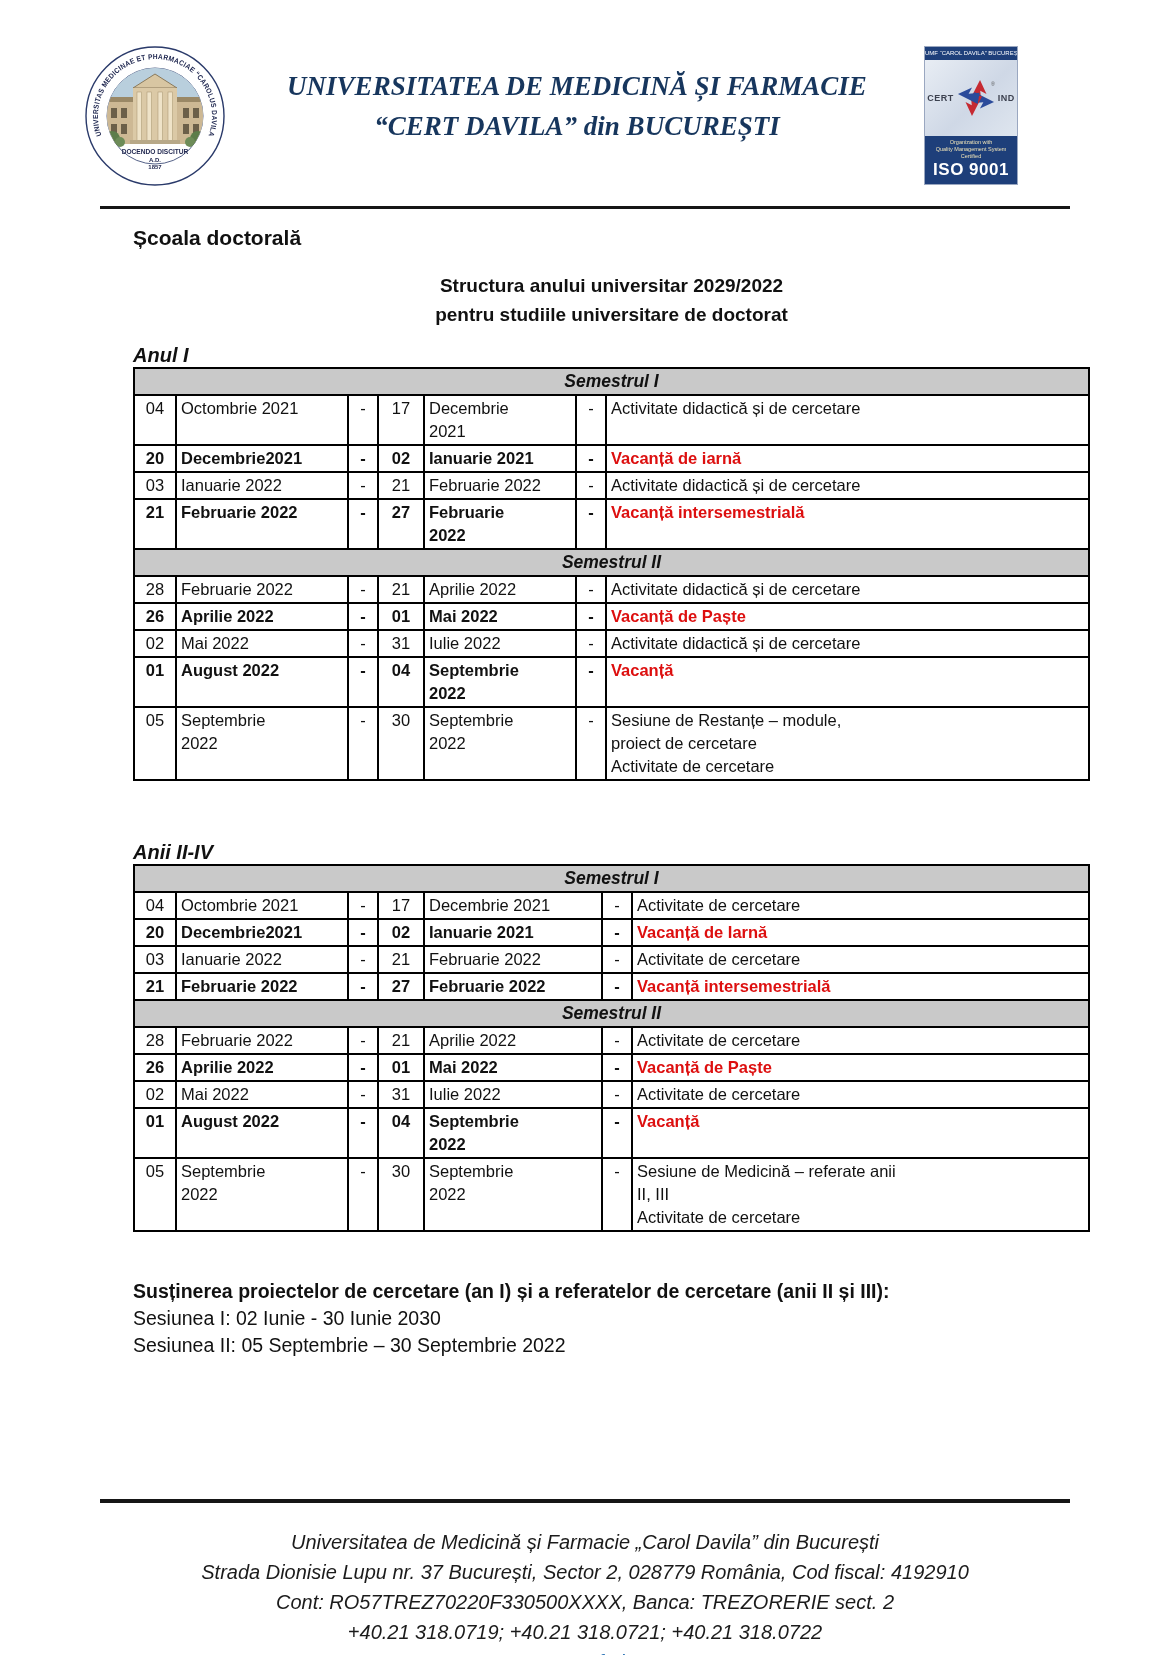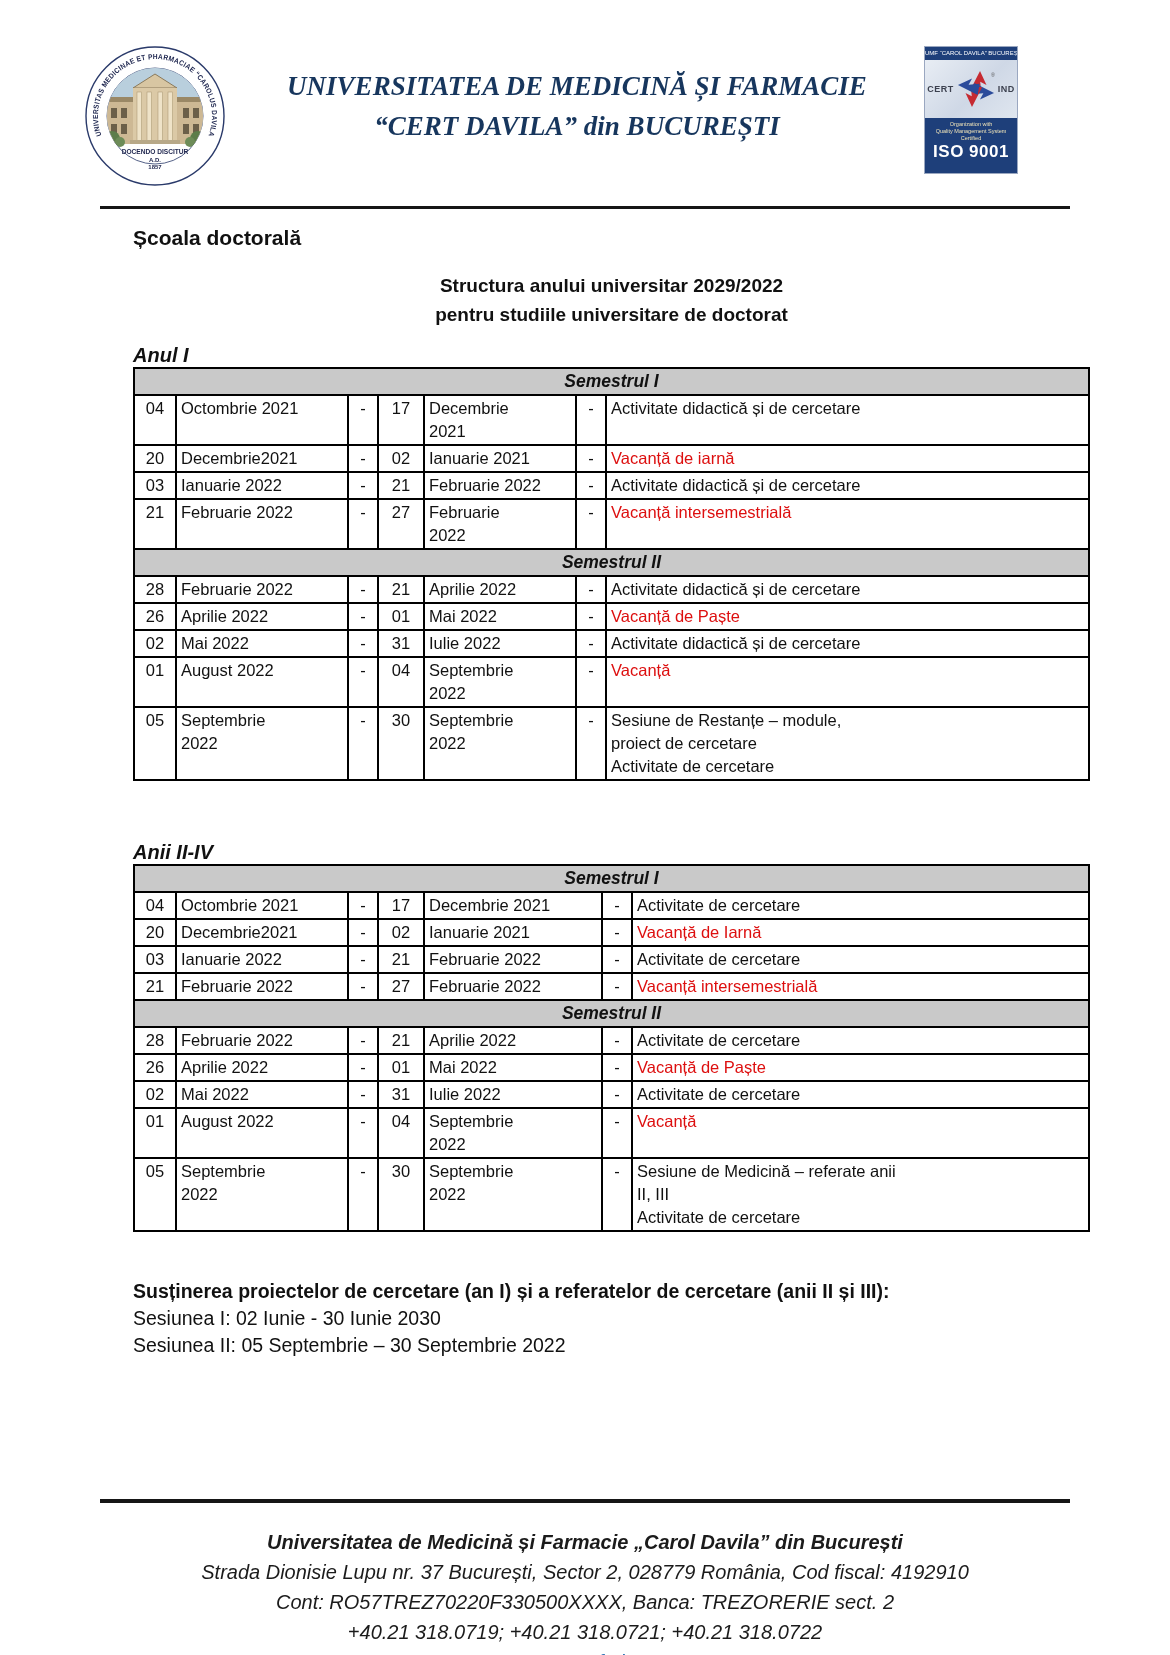--- a/index.html
+++ b/index.html
@@ -12,24 +12,24 @@
   
   .page-header { display:flex; align-items:flex-start; padding:36px 152px 0 80px; }
   .seal-svg { width:150px; height:160px; flex:0 0 auto; }
   .uni-title {
     flex:1 1 auto; text-align:center; margin-top:30px;
     font-family:"Liberation Serif", serif; font-style:italic; font-weight:bold;
     font-size:27px; line-height:40px; color:var(--header-blue);
   }
   .iso-badge { width:92px; flex:0 0 auto; margin-top:10px; border:1px solid #9aa7c0; font-family:"Liberation Sans",sans-serif; }
   .iso-top  { background:var(--navy-bar); color:#fff; font-size:6px; line-height:13px; text-align:center; white-space:nowrap; overflow:hidden; }
-  .iso-mid  { position:relative; height:58px; background:linear-gradient(135deg,#e8edf4 0%,#cfd8e6 55%,#dfe6ef 100%); display:flex; align-items:center; justify-content:center; }
+  .iso-mid  { position:relative; height:76px; background:linear-gradient(135deg,#e8edf4 0%,#cfd8e6 55%,#dfe6ef 100%); display:flex; align-items:center; justify-content:center; }
   .cert-word { font-size:9px; font-weight:bold; color:#3c414f; letter-spacing:0.5px; }
   .pinwheel { width:42px; height:42px; margin:0 1px; }
-  .iso-bottom { background:var(--navy-bar); text-align:center; padding:3px 0 11px; }
+  .iso-bottom { background:var(--navy-bar); text-align:center; padding:3px 0 4px; }
   .iso-cap { font-size:5.5px; line-height:7px; color:#efe3b8; }
   .iso-name { font-size:17px; font-weight:bold; color:#ffffff; line-height:20px; letter-spacing:0.5px; }
 
   .rule { height:3px; background:#161616; margin:10px 100px 0 100px; }
 
   
   .content { padding:0 80px 0 133px; }
   .school-label { margin-top:17px; font-size:21px; font-weight:bold; }
   .doc-title { margin-top:21px; text-align:center; font-weight:bold; font-size:19px; line-height:29px; }
 
@@ -44,30 +44,30 @@
   table.cal col.c4 { width:46px; }
   table.cal col.c5 { width:152px; }
   table.cal col.c6 { width:30px; }
   table.cal2 col.c5 { width:178px; }
   table.cal td { border:2px solid #000; vertical-align:top; line-height:23px; padding:1px 4px; }
   td.sem { text-align:center; font-style:italic; font-weight:bold; font-size:17.5px; background:var(--table-gray); line-height:24px; padding:1px 0; }
   td.day  { text-align:center; padding:1px 2px; }
   td.dash { text-align:center; }
   td.month { padding-left:8px; white-space:pre-line; }
   td.act   { padding-left:10px; white-space:pre-line; }
-  tr.vac td { font-weight:normal;margin-top:8px; }
+  tr.vac td { font-weight:bold;margin-top:8px; }
   td.act.red { color:var(--accent-red); }
 
   .sustinere { margin-top:46px; font-size:19.5px; line-height:27px; }
   .sus-heading { font-weight:bold; }
 
   
   .footer-rule { height:4px; background:#161616; margin:140px 100px 0 100px; }
   .page-footer { margin-top:24px; text-align:center; font-style:italic; font-size:20px; line-height:30px; color:#1b1b1b; }
-  .page-footer .f1 { font-weight:bold; }
+  .page-footer .f1 { font-weight:normal; }
   .website { color:var(--link-blue); text-decoration:none; }
 </style>
 </head>
 <body>
 
 <div class="page">
 
   <header class="page-header">
 
     <svg class="seal-svg" viewBox="0 0 150 160" aria-hidden="true">

